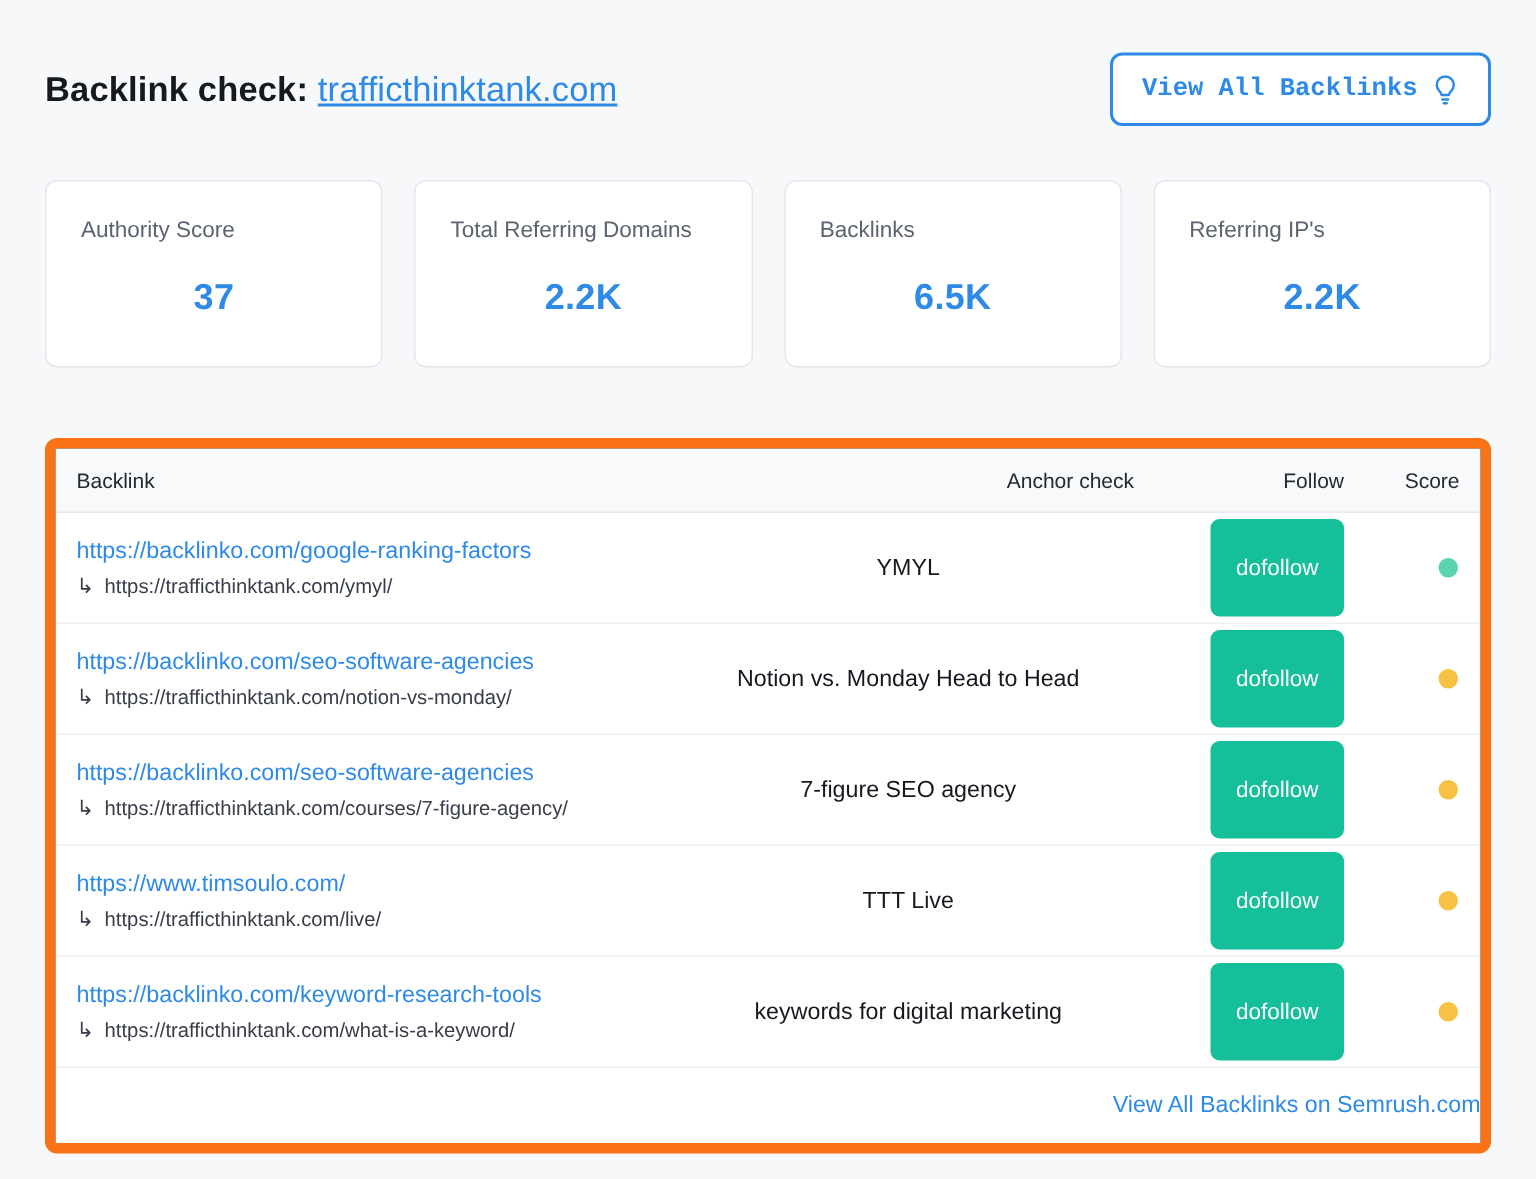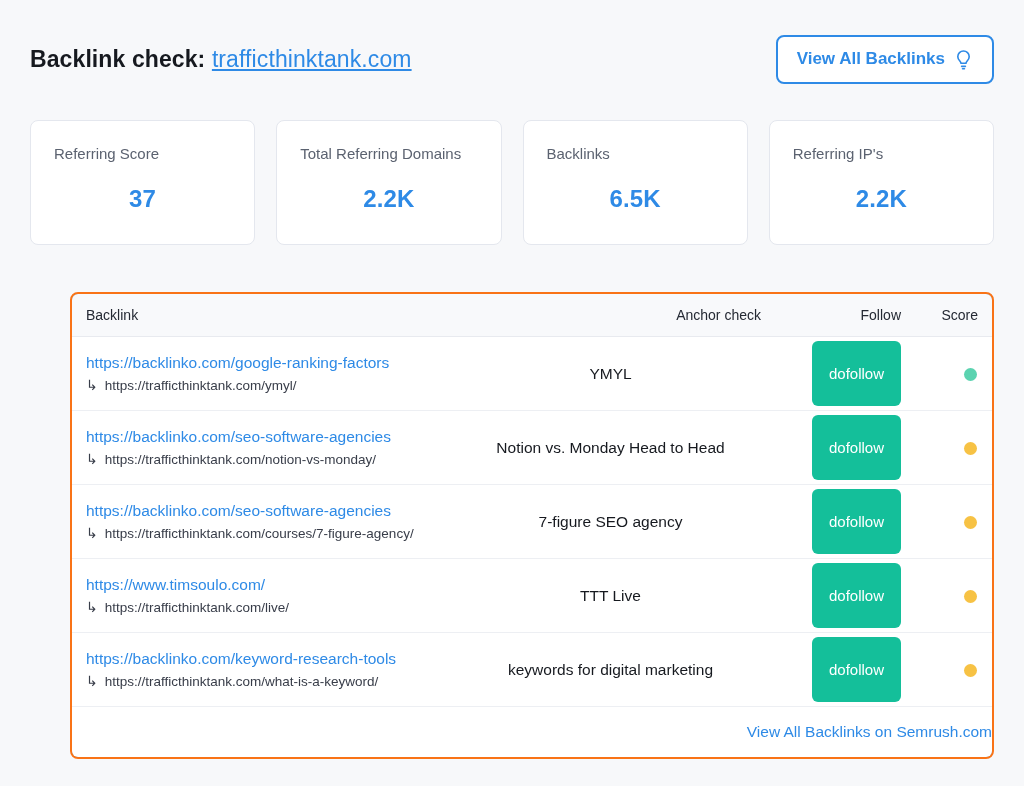--- a/index.html
+++ b/index.html
@@ -16,42 +16,41 @@
     display: flex; align-items: center; justify-content: space-between;
     height: 52px; margin-bottom: 35px;
   }
   .page-title { font-size: 23px; font-weight: 700; color: #16191f; letter-spacing: 0.1px; }
   .page-title .domain { color: #2e8ae6; font-weight: 500; text-decoration: underline; }
   .view-all-btn {
     display: flex; align-items: center; gap: 9px;
     background: #ffffff; color: #2e8ae6;
     border: 2px solid #2e8ae6; border-radius: 8px;
     padding: 12px 19px; font-size: 17px; font-weight: 700;
-    font-family: Liberation Sans, sans-serif;
+    font-family: Liberation Mono, monospace;
     cursor: pointer;
   }
   .bulb-icon { width: 19px; height: 21px; display: inline-block; }
 
   
   .stats-row {
     display: grid; grid-template-columns: repeat(4, 1fr); gap: 21px;
     margin-bottom: 47px;
   }
   .stat-card {
     background: #ffffff; border: 1px solid #e4e7ee; border-radius: 8px;
     height: 125px; padding: 23px 23px 0 23px;
   }
   .stat-label { font-size: 15px; color: #5b6270; line-height: 1.3; min-height: 41px; }
   .stat-value { font-size: 24px; font-weight: 700; color: #2e8ae6; letter-spacing: 0.2px; text-align: center; }
 
   
   .table-card {
-    background: #737373; border: 2px solid #f97316; border-radius: 8px;
+    background: #737373; border: 7px solid #f97316; border-radius: 8px;
     overflow: hidden;
-    margin-left: 40px;
   }
   .tbl-grid {
     display: grid;
     grid-template-columns: 1fr 300px 140px 77px;
     align-items: center;
     padding: 0 14px;
   }
   .tbl-header {
     background: #f8f9fb; height: 43px;
     border-bottom: 1px solid #e8eaef;
@@ -105,21 +104,21 @@
           <path d="M10 2 a6 6 0 0 1 6 6 c0 2.2-1.2 3.6-2.3 4.8-.7.8-1 1.4-1.1 2.2 h-5.2 c-.1-.8-.4-1.4-1.1-2.2 C5.2 11.6 4 10.2 4 8 a6 6 0 0 1 6-6 z"></path>
           <path d="M8 18.2 h4"></path>
           <path d="M9 20.8 h2"></path>
         </svg>
       </span>
     </button>
   </div>
 
   <div class="stats-row">
     <div class="stat-card">
-      <div class="stat-label">Referring Score</div>
+      <div class="stat-label">Authority Score</div>
       <div class="stat-value">37</div>
     </div>
 
     <div class="stat-card">
       <div class="stat-label">Total Referring Domains</div>
       <div class="stat-value">2.2K</div>
     </div>
 
     <div class="stat-card">
       <div class="stat-label">Backlinks</div>

